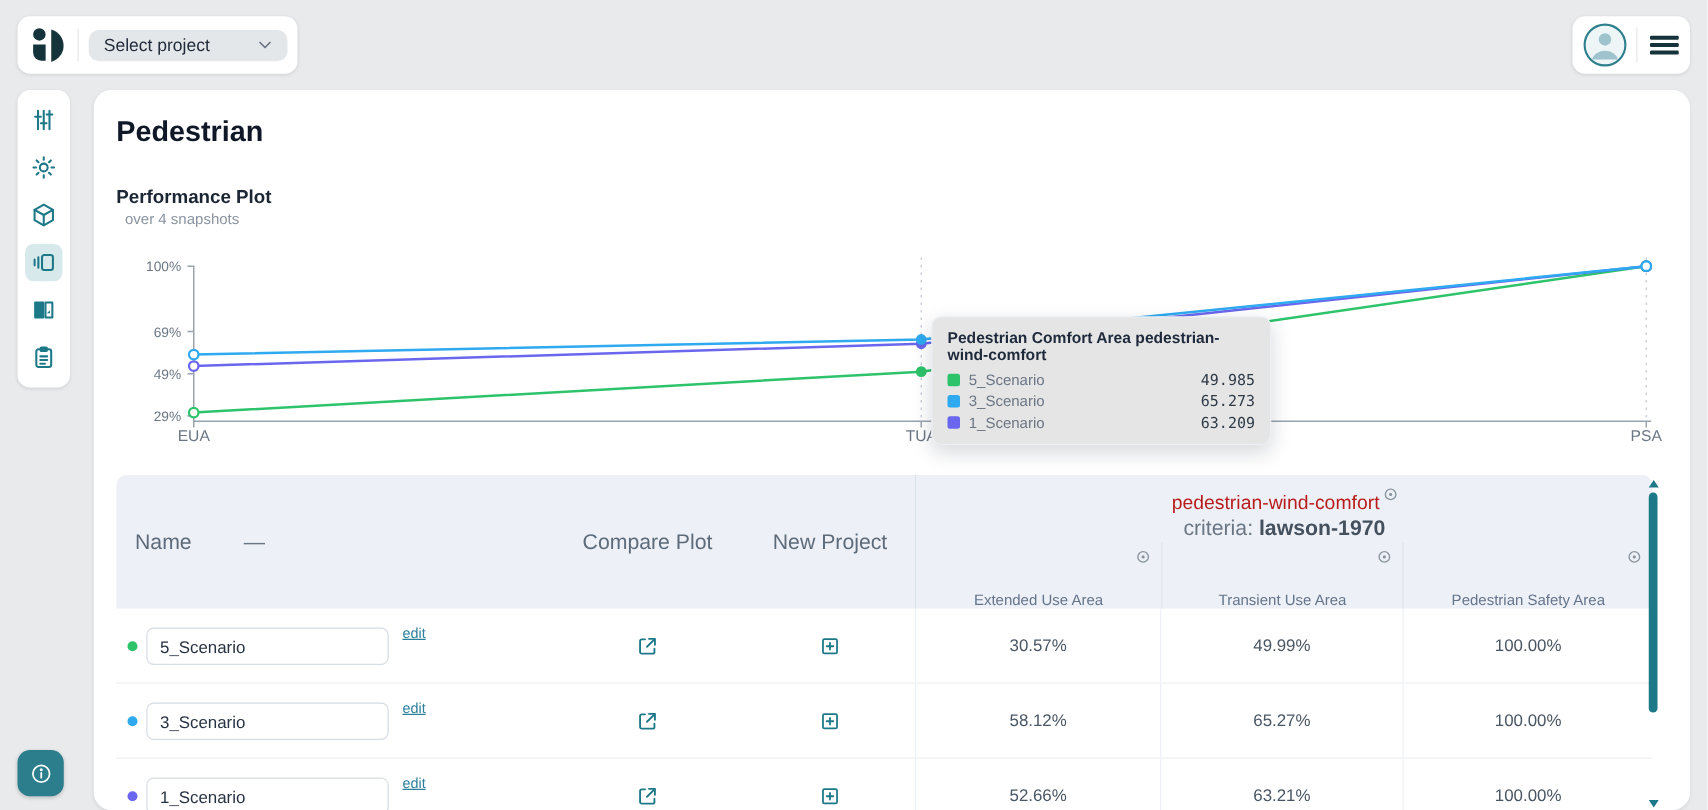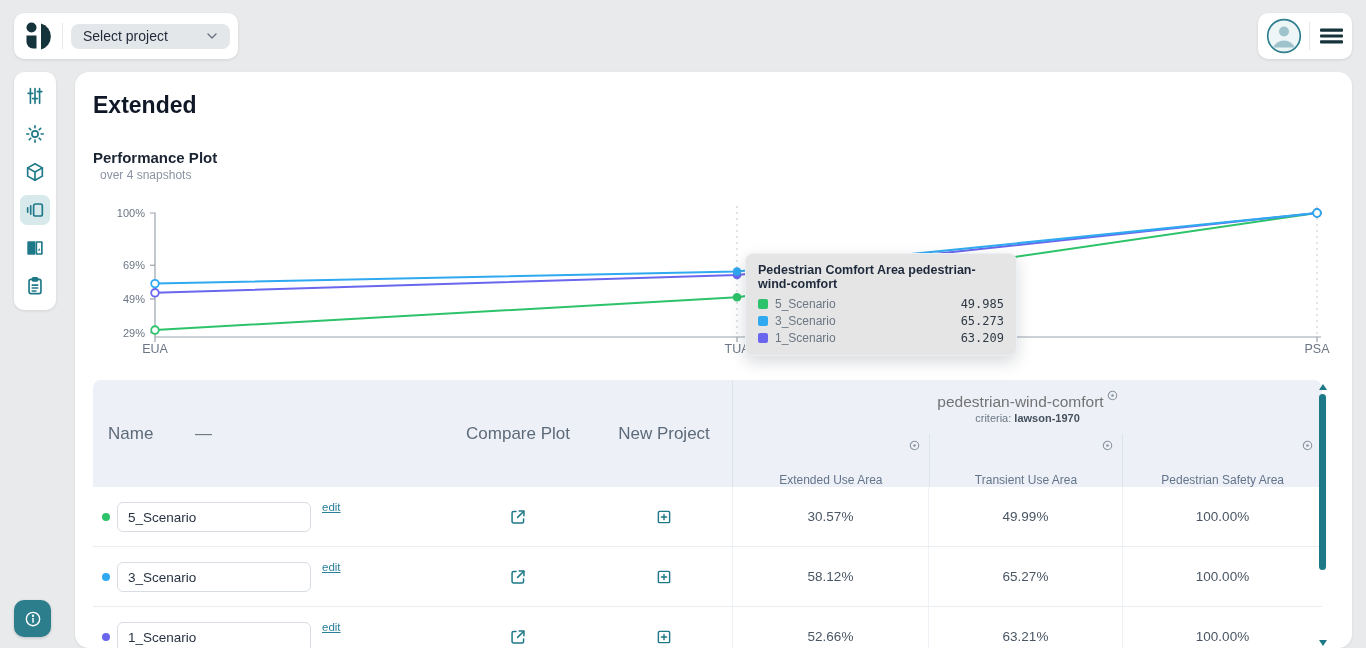--- a/index.html
+++ b/index.html
@@ -61,23 +61,23 @@
   .snap-table { position:absolute; left:18px; top:308px; width:1229px; }
   .thead { position:relative; height:107px; background:#edf1f7; border-radius:8px 8px 0 0; }
   .th-label { position:absolute; top:50%; transform:translateY(-50%); font-size:17px; color:#5d6a79; font-weight:500; }
   .lbl-name { left:15px; }
   .lbl-dash { left:102px; color:#6b7684; }
   .lbl-compare { left:425px; transform:translate(-50%,-50%); }
   .lbl-newproj { left:571px; transform:translate(-50%,-50%); }
   .th-right { position:absolute; left:639px; top:0; width:590px; height:100%;
     border-left:1px solid #dde3ea; display:flex; flex-direction:column; }
   .group-head { height:54px; text-align:center; padding-top:10px; }
-  .group-title-line { font-size:15.5px; color:#737373; }
+  .group-title-line { font-size:15.5px; color:#b91c1c; }
   .group-eye { display:inline-block; vertical-align:super; margin-left:3px; }
-  .criteria-line { font-size:11px; color:#6b7684; margin-top:1px;text-align:center; }
+  .criteria-line { font-size:17px; color:#6b7684; margin-top:1px;text-align:center; }
   .criteria-line b { color:#45505e; }
   .subcols { flex:1; display:flex; }
   .subcol { position:relative; display:flex; align-items:flex-end; justify-content:center; }
   .subcol + .subcol { border-left:1px solid #dde3ea; }
   .subcol .col-label { font-size:12px; color:#64748b; margin-top:8px; }
   .subcol .eye { position:absolute; top:6px; right:9px; }
   .sc1 { width:196px; } .sc2 { width:194px; } .sc3 { width:200px; }
 
   .trow { position:relative; height:60px; border-bottom:1px solid #e9edf1; background:#fff; }
   .row-dot { position:absolute; left:9px; top:26px; width:8px; height:8px; border-radius:50%; }
@@ -184,21 +184,21 @@
 
 <button class="info-fab">
   <svg width="20" height="20" viewBox="0 0 24 24" fill="none" stroke="#ffffff" stroke-width="1.7" stroke-linecap="round">
     <circle cx="12" cy="12" r="8"></circle>
       <path d="M12 11.2v4.6"></path>
       <circle cx="12" cy="8.1" r="0.6" fill="#fff"></circle>
   </svg>
 </button>
 
 <div class="main">
-  <h1 class="page-title">Extended</h1>
+  <h1 class="page-title">Pedestrian</h1>
   <div class="chart-title">Performance Plot</div>
   <div class="chart-subtitle">over 4 snapshots</div>
 
   <svg id="perf-chart" width="1250" height="158" viewBox="0 0 1250 158">
       <line x1="642" y1="6" x2="642" y2="137" stroke="#ccd2da" stroke-width="1.2" stroke-dasharray="2 4"></line>
       <line x1="1222" y1="6" x2="1222" y2="137" stroke="#ccd2da" stroke-width="1.2" stroke-dasharray="2 4"></line>
       <path d="M55 13H60V137H1226" fill="none" stroke="#9aa3ad" stroke-width="1.2"></path>
       <text x="50" y="16.994" text-anchor="end" font-size="11" fill="#6b7684">100%</text>
       <line x1="55" y1="65.25999999999999" x2="60" y2="65.25999999999999" stroke="#9aa3ad" stroke-width="1.2"></line>
       <text x="50" y="69.25999999999999" text-anchor="end" font-size="11" fill="#6b7684">69%</text>

